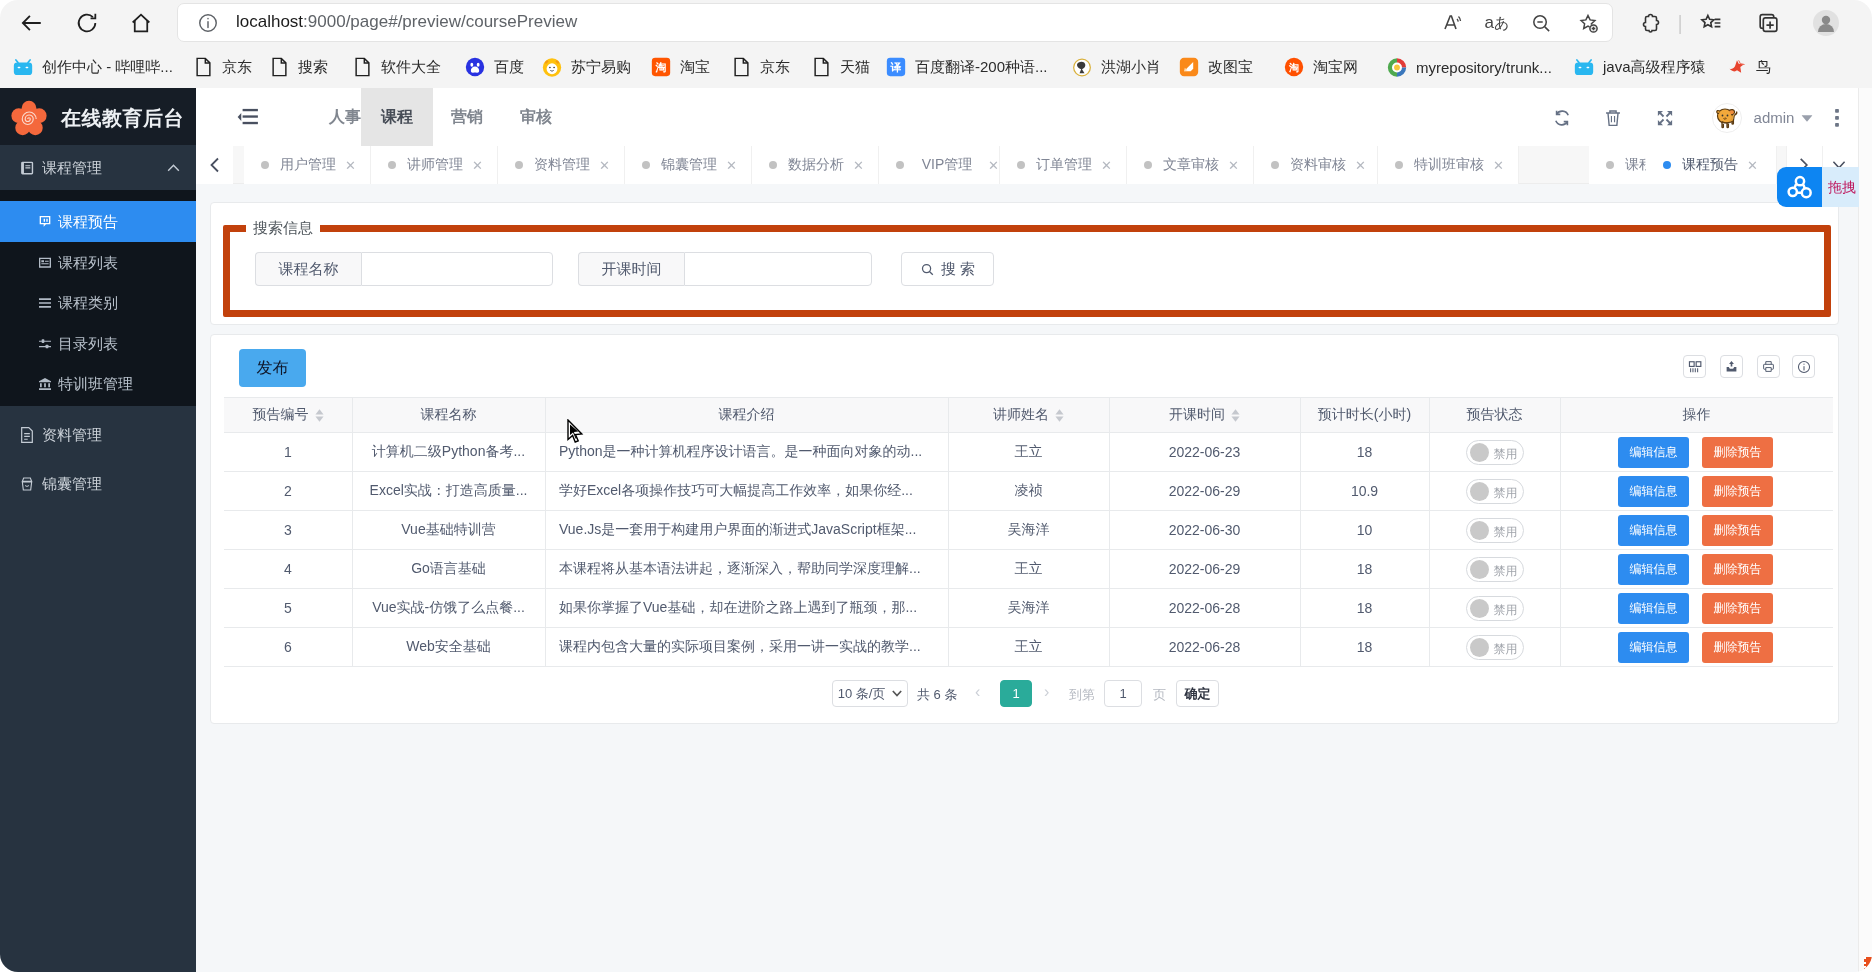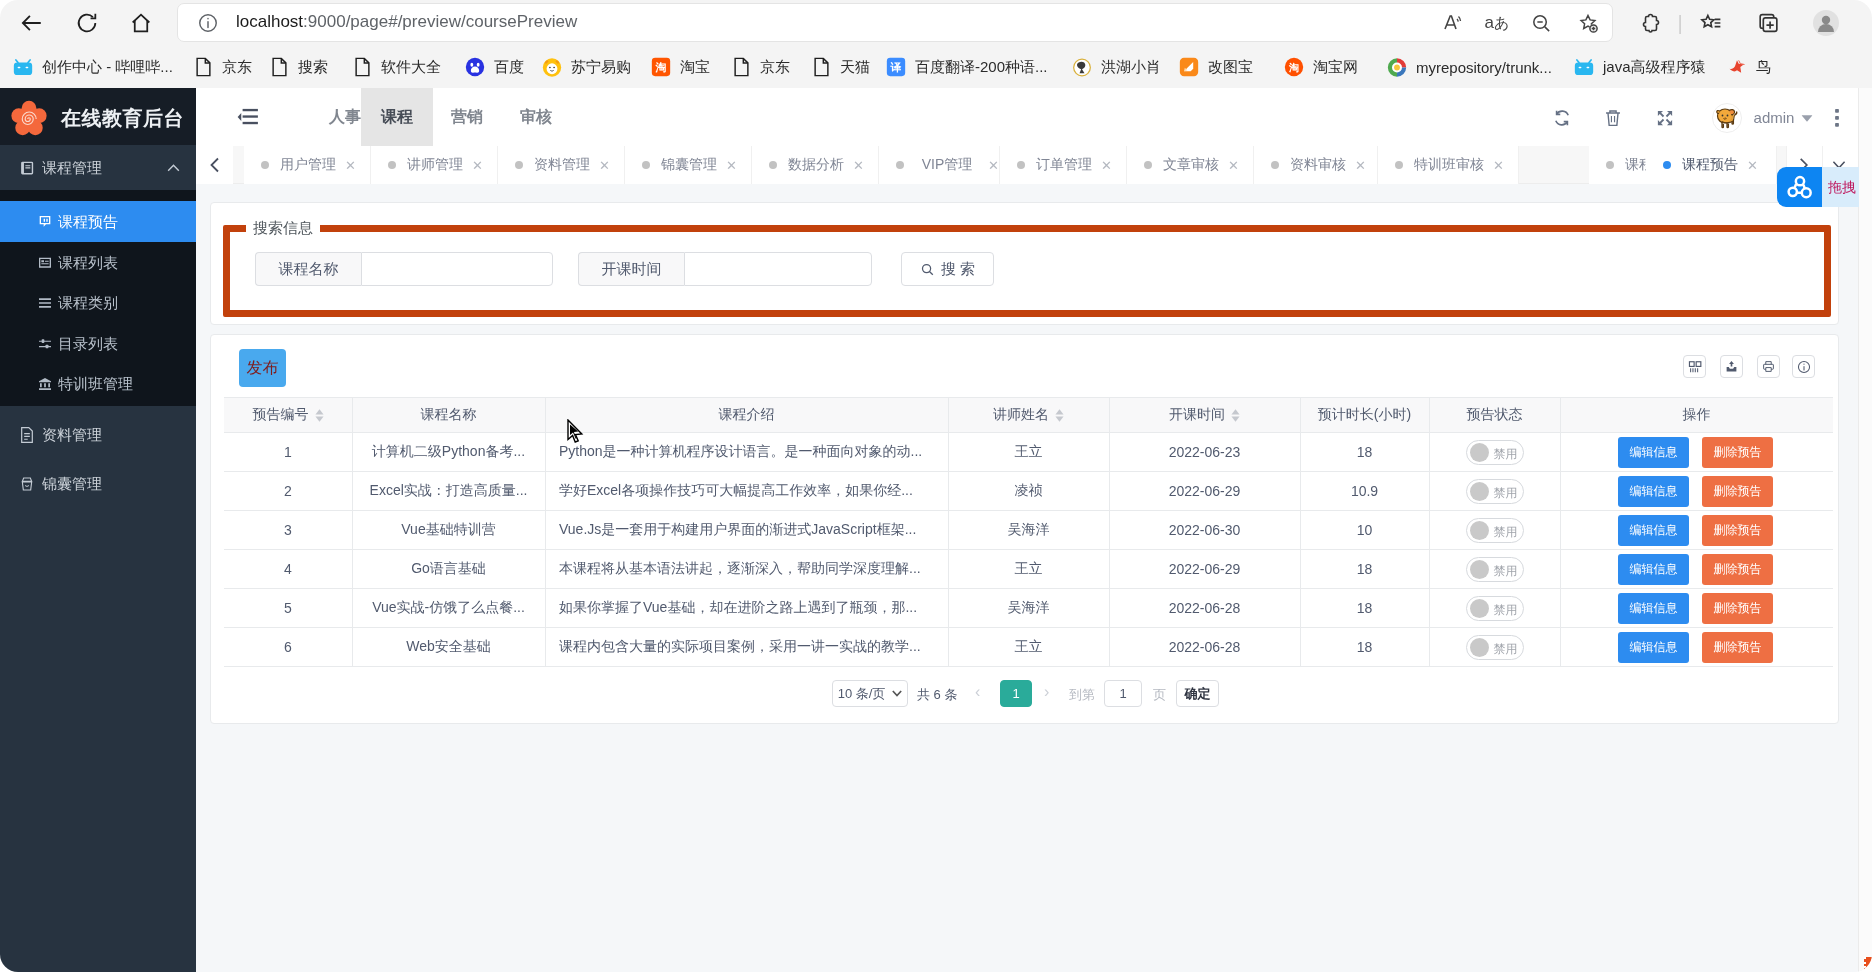--- a/index.html
+++ b/index.html
@@ -60,21 +60,21 @@
   .card { position:absolute; background:#fff; border:1px solid #e8eaec; border-radius:4px; }
   #card1 { left:210px; top:114px; width:1629px; height:123px; }
   #fset { position:absolute; left:12px; top:16px; width:1608px; height:98px; border:7px solid #c2410c; border-radius:2px; }
   #fset legend { margin-left:16px; padding:0 7px; font-size:15px; color:#51585e; }
   .igroup { position:absolute; top:49px; height:34px; display:flex; }
   .igroup .pre { height:34px; background:#f8f8f9; border:1px solid #dcdee2; border-right:none; border-radius:4px 0 0 4px; font-size:15px; color:#515a6e; display:flex; align-items:center; justify-content:center; }
   .igroup .inp { height:34px; background:#fff; border:1px solid #dcdee2; border-radius:0 4px 4px 0; }
   #searchbtn { position:absolute; left:690px; top:49px; width:93px; height:34px; background:#fff; border:1px solid #dcdee2; border-radius:4px; font-size:15px; color:#515a6e; display:flex; align-items:center; justify-content:center; gap:6px; }
 
   #card2 { left:210px; top:246px; width:1629px; height:390px; }
-  #pubbtn { position:absolute; left:28px; top:14px; width:47px; height:38px; background:#49a9ee; border-radius:4px; color:#7f1d1d; font-size:16px; display:flex; align-items:center; justify-content:center; }
+  #pubbtn { position:absolute; left:28px; top:14px; width:67px; height:38px; background:#49a9ee; border-radius:4px; color:#0f172a; font-size:16px; display:flex; align-items:center; justify-content:center; }
   .tool { position:absolute; top:20px; width:23px; height:23px; border:1px solid #dcdee2; border-radius:4px; background:#fff; display:flex; align-items:center; justify-content:center; }
 
   
   #tbl { position:absolute; left:13px; top:62px; width:1609px; height:270px; }
   #thead { position:absolute; left:0; top:0; width:1609px; height:36px; background:#f8f8f9; border-top:1px solid #e8eaec; border-bottom:1px solid #e8eaec; }
   .th { position:absolute; top:0; height:34px; font-size:14px; font-weight:normal; color:#515a6e; display:flex; align-items:center; justify-content:center; gap:6px; }
   .row { position:absolute; left:0; width:1609px; height:39px; }
   .row { border-bottom:1px solid #e8eaec; }
   .td { position:absolute; top:0; height:38px; font-size:14px; color:#515a6e; display:flex; align-items:center; justify-content:center; overflow:hidden; white-space:nowrap; }
   .td.left { justify-content:flex-start; padding-left:14px; }

